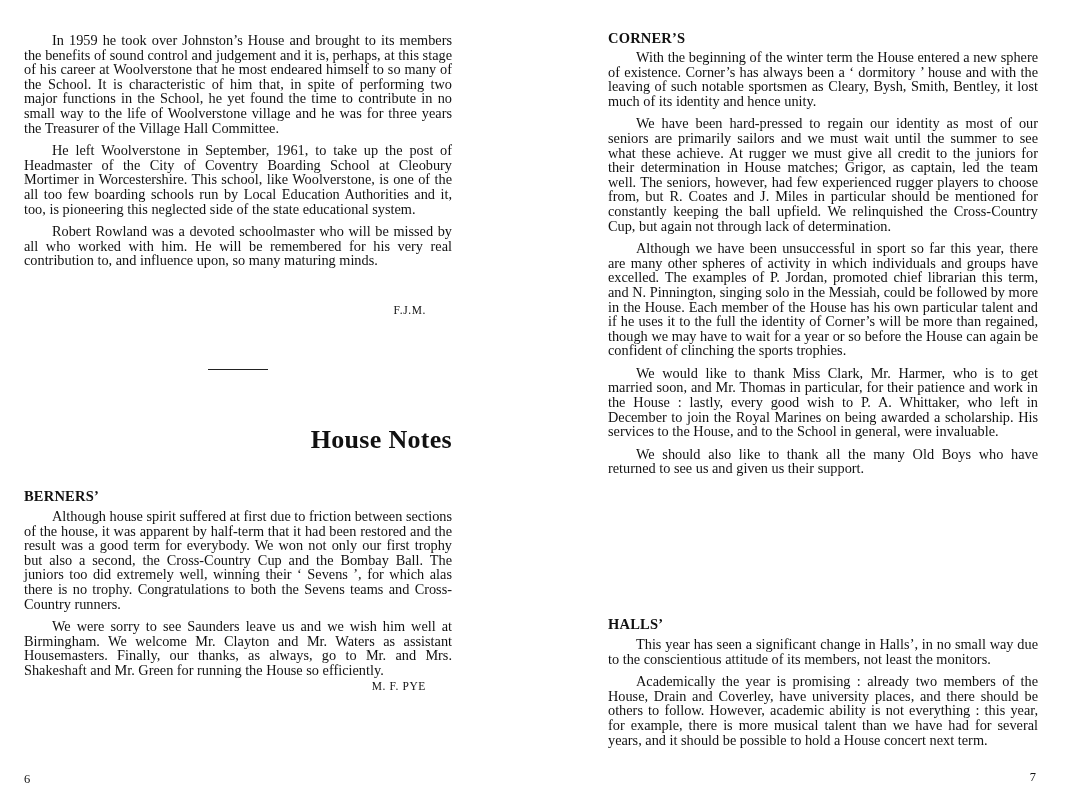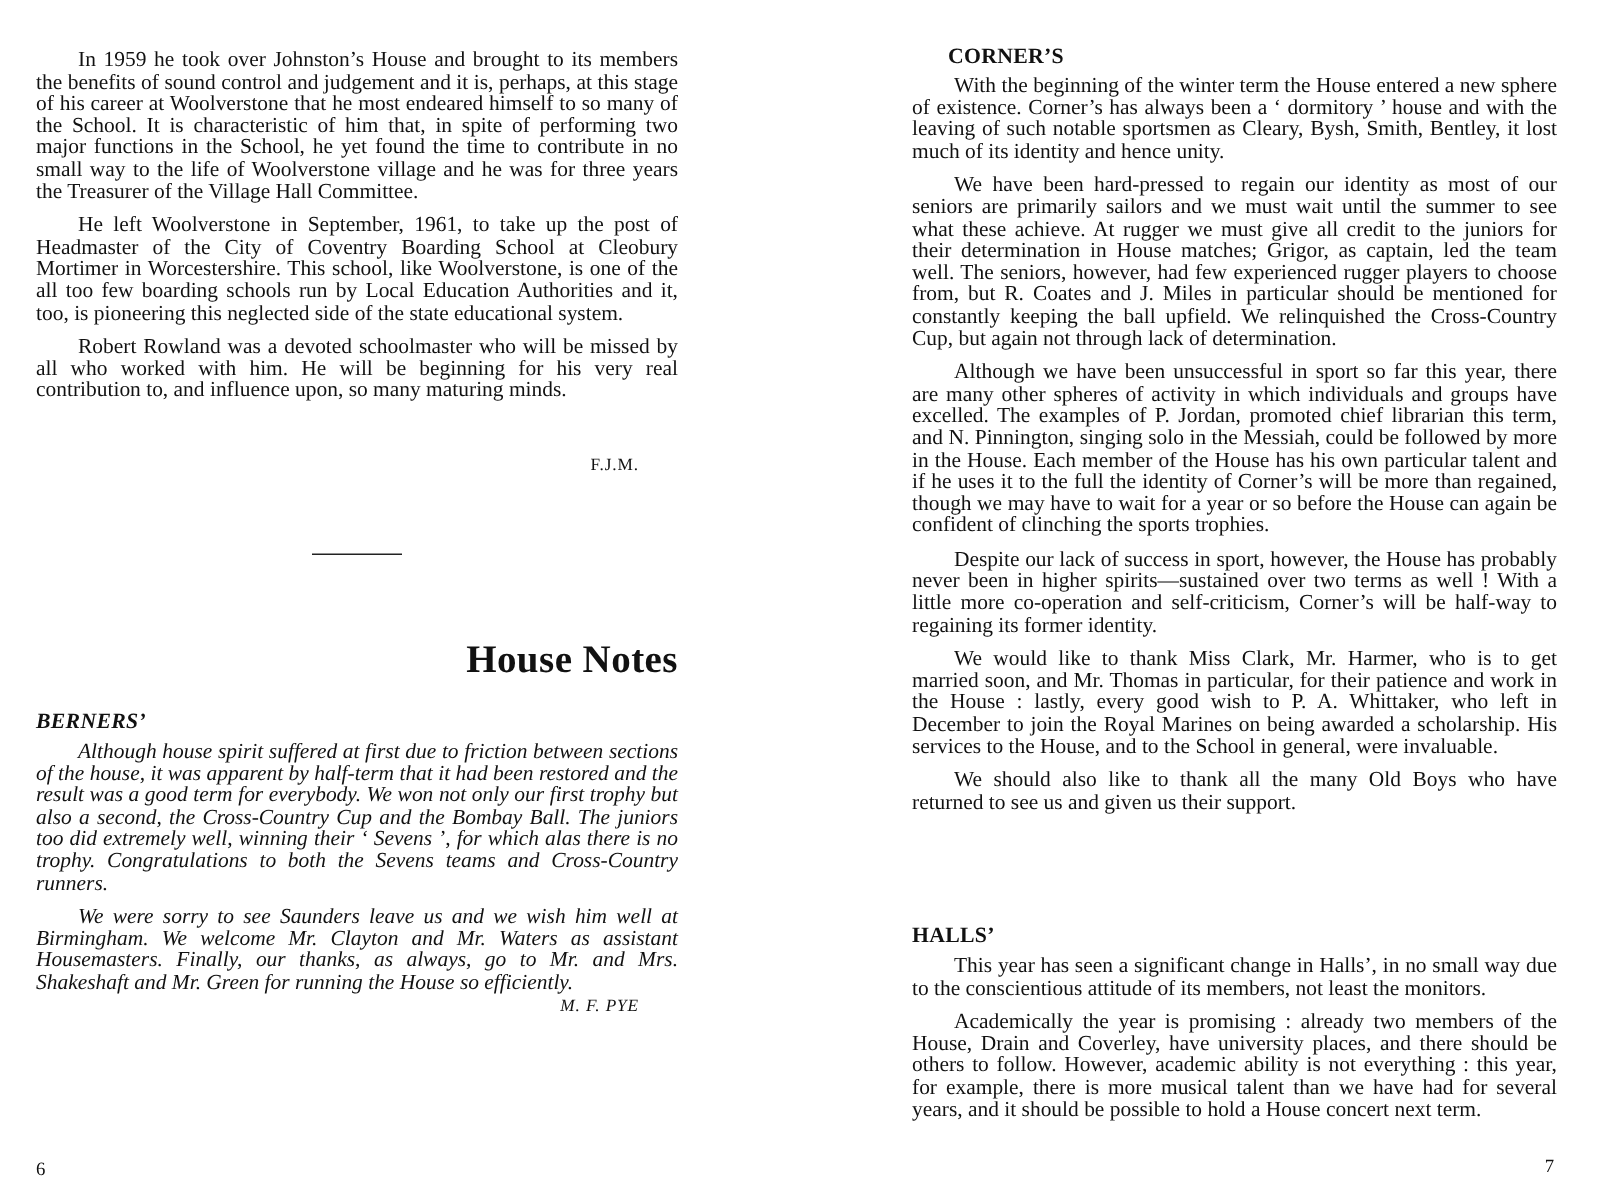--- a/index.html
+++ b/index.html
@@ -74,46 +74,45 @@
     }
   </style>
 </head>
 <body>
 
 <div class="page page-left">
 
   <div class="block" style="top:33px;">
     <p class="para">In 1959 he took over Johnston’s House and brought to its members the benefits of sound control and judgement and it is, per­haps, at this stage of his career at Woolverstone that he most en­deared himself to so many of the School. It is characteristic of him that, in spite of performing two major functions in the School, he yet found the time to contribute in no small way to the life of Woolverstone village and he was for three years the Treasurer of the Village Hall Committee.</p>
     <p class="para">He left Woolverstone in September, 1961, to take up the post of Headmaster of the City of Coventry Boarding School at Cleo­bury Mortimer in Worcestershire.  This school, like Woolverstone, is one of the all too few boarding schools run by Local Education Authorities and it, too, is pioneering this neglected side of the state educational system.</p>
-    <p class="para" style="margin-bottom:2px;">Robert Rowland was a devoted schoolmaster who will be missed by all who worked with him.  He will be beginning for his very real contribution to, and influence upon, so many maturing minds.</p>
+    <p class="para" style="margin-bottom:2px;">Robert Rowland was a devoted schoolmaster who will be missed by all who worked with him.  He will be remembered for his very real contribution to, and influence upon, so many maturing minds.</p>
     <p class="signature" style="padding-right:26px;margin-top:36px;">F.J.M.</p>
   </div>
 
   <div class="divider" style="top:369px; left:184px;"></div>
 
   <h1 class="major-title" style="top:425px;">House Notes</h1>
 
-  <div class="block" style="top:473px;font-style:italic;">
+  <div class="block" style="top:488px;">
     <h2 class="section-heading">BERNERS’</h2>
     <p class="para">Although house spirit suffered at first due to friction between sections of the house, it was apparent by half-term that it had been restored and the result was a good term for everybody.  We won not only our first trophy but also a second, the Cross-Country Cup and the Bombay Ball. The juniors too did extremely well, winning their ‘ Sevens ’, for which alas there is no trophy.  Congratulations to both the Sevens teams and Cross-Country runners.</p>
     <p class="para" style="margin-bottom:2px;">We were sorry to see Saunders leave us and we wish him well at Birmingham.  We welcome Mr. Clayton and Mr. Waters as assistant Housemasters.  Finally, our thanks, as always, go to Mr. and Mrs. Shakeshaft and Mr. Green for running the House so efficiently.</p>
     <p class="signature" style="padding-right:26px;">M. F. PYE</p>
   </div>
 
   <p class="page-number" style="top:772px; left:0;">6</p>
 </div>
 
 <div class="page page-right">
 
   <div class="block" style="top:30px;">
-    <h2 class="section-heading" style="margin-bottom:3px;margin-left:24px;">CORNER’S</h2>
+    <h2 class="section-heading" style="margin-bottom:3px;">CORNER’S</h2>
     <p class="para">With the beginning of the winter term the House entered a new sphere of existence. Corner’s has always been a ‘ dormitory ’ house and with the leaving of such notable sportsmen as Cleary, Bysh, Smith, Bentley, it lost much of its identity and hence unity.</p>
     <p class="para">We have been hard-pressed to regain our identity as most of our seniors are primarily sailors and we must wait until the summer to see what these achieve.  At rugger we must give all credit to the juniors for their determination in House matches; Grigor, as cap­tain, led the team well.  The seniors, however, had few experienced rugger players to choose from, but R. Coates and J. Miles in parti­cular should be mentioned for constantly keeping the ball upfield. We relinquished the Cross-Country Cup, but again not through lack of determination.</p>
     <p class="para">Although we have been unsuccessful in sport so far this year, there are many other spheres of activity in which individuals and groups have excelled.  The examples of P. Jordan, promoted chief librarian this term, and N. Pinnington, singing solo in the Messiah, could be followed by more in the House.  Each member of the House has his own particular talent and if he uses it to the full the identity of Corner’s will be more than regained, though we may have to wait for a year or so before the House can again be con­fident of clinching the sports trophies.</p>
-    <p class="para">Despite our lack of success in sport, however, the House has probably never been in higher spirits—sustained over two terms as well !  With a little more co-operation and self-criticism, Corner’s will be half-way to regaining its former identity.</p>
     <p class="para">We would like to thank Miss Clark, Mr. Harmer, who is to get married soon, and Mr. Thomas in particular, for their patience and work in the House : lastly, every good wish to P. A. Whittaker, who left in December to join the Royal Marines on being awarded a scholarship.  His services to the House, and to the School in general, were invaluable.</p>
     <p class="para" style="margin-bottom:2px;">We should also like to thank all the many Old Boys who have returned to see us and given us their support.</p>
   </div>
 
   <div class="block" style="top:616px;">
     <h2 class="section-heading">HALLS’</h2>
     <p class="para">This year has seen a significant change in Halls’, in no small way due to the conscientious attitude of its members, not least the monitors.</p>
     <p class="para">Academically the year is promising : already two members of the House, Drain and Coverley, have university places, and there should be others to follow.  However, academic ability is not every­thing : this year, for example, there is more musical talent than we have had for several years, and it should be possible to hold a House concert next term.</p>
   </div>
 

